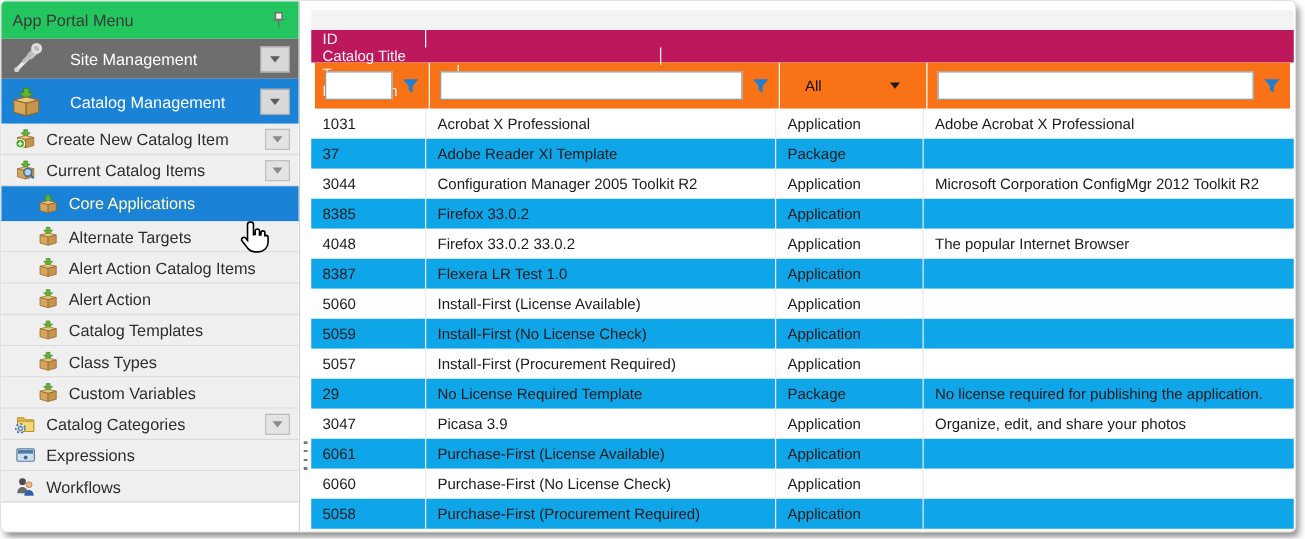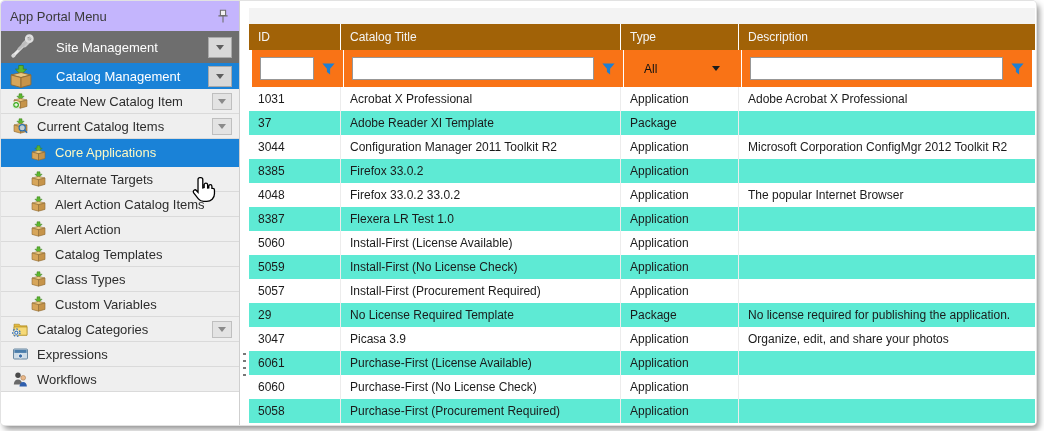--- a/index.html
+++ b/index.html
@@ -5,27 +5,27 @@
   html,body{margin:0;padding:0;background:#ffffff;}
   .screen{position:relative;width:1044px;height:431px;overflow:hidden;
           font-family:"Liberation Sans",sans-serif;background:#fff;}
   .frame{position:absolute;left:1px;top:1px;width:1035px;height:424px;background:#fff;
          border-radius:4px;box-shadow:0 0 0 1px #e2e2e2, 3px 4px 6px rgba(0,0,0,0.45);}
 
   
   .sidebar{position:absolute;left:0;top:0;width:239px;height:100%;box-sizing:border-box;
            background:#fff;border-right:1px solid #cfcfcf;overflow:hidden;border-radius:4px 0 0 4px;}
   .sidebar-title{height:30px;display:flex;align-items:center;padding:0 8px 0 9px;
-                 font-size:13px;color:#3a3a3a;background:#c4b5fd;}
+                 font-size:13px;color:#3a3a3a;background:#22c55e;}
   .sidebar-title .lab{flex:1;}
   .pin{display:flex;align-items:center;justify-content:center;width:16px;height:16px;cursor:pointer;}
 
   .s-header{display:flex;align-items:center;padding:0 7px 0 5px;font-size:13px;}
   .theme-dark{background:#6e6e6e;color:#fff;height:32px;}
-  .theme-blue{background:#1a82d7;color:#fff;height:26px;}
+  .theme-blue{background:#1a82d7;color:#fff;height:36px;}
   .s-header .icon{width:30px;display:flex;justify-content:center;align-items:center;}
   .s-header .lab{margin-left:20px;flex:1;}
   .s-header .expander{width:22px;height:19px;background:#d8d8d8;border:1px solid #a9a9a9;
                       display:flex;align-items:center;justify-content:center;cursor:pointer;}
 
   .s-item,.s-subitem{height:24px;border-bottom:1px solid #dadada;background:#efefef;
                      display:flex;align-items:center;font-size:13px;color:#2d2d2d;padding-right:7px;}
   .s-item{padding-left:11px;}
   .s-subitem{padding-left:29px;}
   .s-item .icon,.s-subitem .icon{display:flex;align-items:center;}
@@ -40,36 +40,36 @@
   .s-header .tri-down{border-top-color:#5d5d5d;}
 
   
   .splitter{position:absolute;left:239px;top:0;width:8px;height:100%;background:#fff;cursor:col-resize;}
   .grip{position:absolute;left:3px;top:352px;width:3px;height:27px;
         background-image:repeating-linear-gradient(#777 0 2px, transparent 2px 7px);}
 
   
   .grid-panel{position:absolute;left:247px;top:0;right:0;bottom:0;background:#fff;border-radius:0 4px 4px 0;overflow:hidden;}
   .top-gap{height:23px;margin:0 1px;background:linear-gradient(#ffffff 0,#ffffff 7px,#f3f3f3 7px,#f3f3f3 100%);}
-  .ghead{display:flex;height:26px;background:#a16207;color:#f4f4f4;font-size:12px;margin:0 1px;}
+  .ghead{display:flex;height:26px;background:#be185d;color:#f4f4f4;font-size:12px;margin:0 1px;flex-direction:column;}
   .hcell{display:flex;align-items:center;padding-left:9px;border-right:1px solid #ffffff;box-sizing:border-box;cursor:pointer;}
   .hcell:last-child{border-right:none;}
   .c0{width:92px;}.c1{width:280px;}.c2{width:118px;}.c3{flex:1;min-width:0;}
   .gfilter{display:flex;height:37px;background:#f97316;margin:0 4px;}
   .fcell{display:flex;align-items:center;padding:0 8px;border-right:1px solid #ffffff;box-sizing:border-box;}
   .fcell:last-child{border-right:none;}
   .fcell input{flex:1;height:21px;border:1px solid #979797;min-width:0;padding:0 4px;
                font:12px "Liberation Sans",sans-serif;background:#fff;color:#222;}
   .funnel{margin-left:8px;display:flex;cursor:pointer;}
   .type-dd{flex:1;display:flex;align-items:center;justify-content:space-between;
            padding:0 13px 0 12px;font-size:12px;color:#111;cursor:pointer;}
   .caret{width:0;height:0;border-left:4.5px solid transparent;border-right:4.5px solid transparent;
          border-top:5.5px solid #1c1c1c;}
   .gbody .trow{display:flex;height:24px;background:#fff;font-size:12px;color:#1b1b1b;margin:0 1px;cursor:default;}
-  .trow.alt{background:#5eead4;}
+  .trow.alt{background:#0ea5e9;}
   .tcell{display:flex;align-items:center;padding-left:9px;border-right:1px solid #ececec;
          box-sizing:border-box;overflow:hidden;white-space:nowrap;}
   .tcell:last-child{border-right:none;}
 
   .cursor{position:absolute;left:190px;top:175px;width:26px;height:30px;z-index:50;pointer-events:none;}
   .icon svg{display:block;}
 </style>
 </head>
 <body>
 
@@ -318,21 +318,21 @@
             <div class="tcell c3">Adobe Acrobat X Professional</div>
           </div>
           <div class="trow alt">
             <div class="tcell c0">37</div>
             <div class="tcell c1">Adobe Reader XI Template</div>
             <div class="tcell c2">Package</div>
             <div class="tcell c3"></div>
           </div>
           <div class="trow">
             <div class="tcell c0">3044</div>
-            <div class="tcell c1">Configuration Manager 2011 Toolkit R2</div>
+            <div class="tcell c1">Configuration Manager 2005 Toolkit R2</div>
             <div class="tcell c2">Application</div>
             <div class="tcell c3">Microsoft Corporation ConfigMgr 2012 Toolkit R2</div>
           </div>
           <div class="trow alt">
             <div class="tcell c0">8385</div>
             <div class="tcell c1">Firefox 33.0.2</div>
             <div class="tcell c2">Application</div>
             <div class="tcell c3"></div>
           </div>
           <div class="trow">

